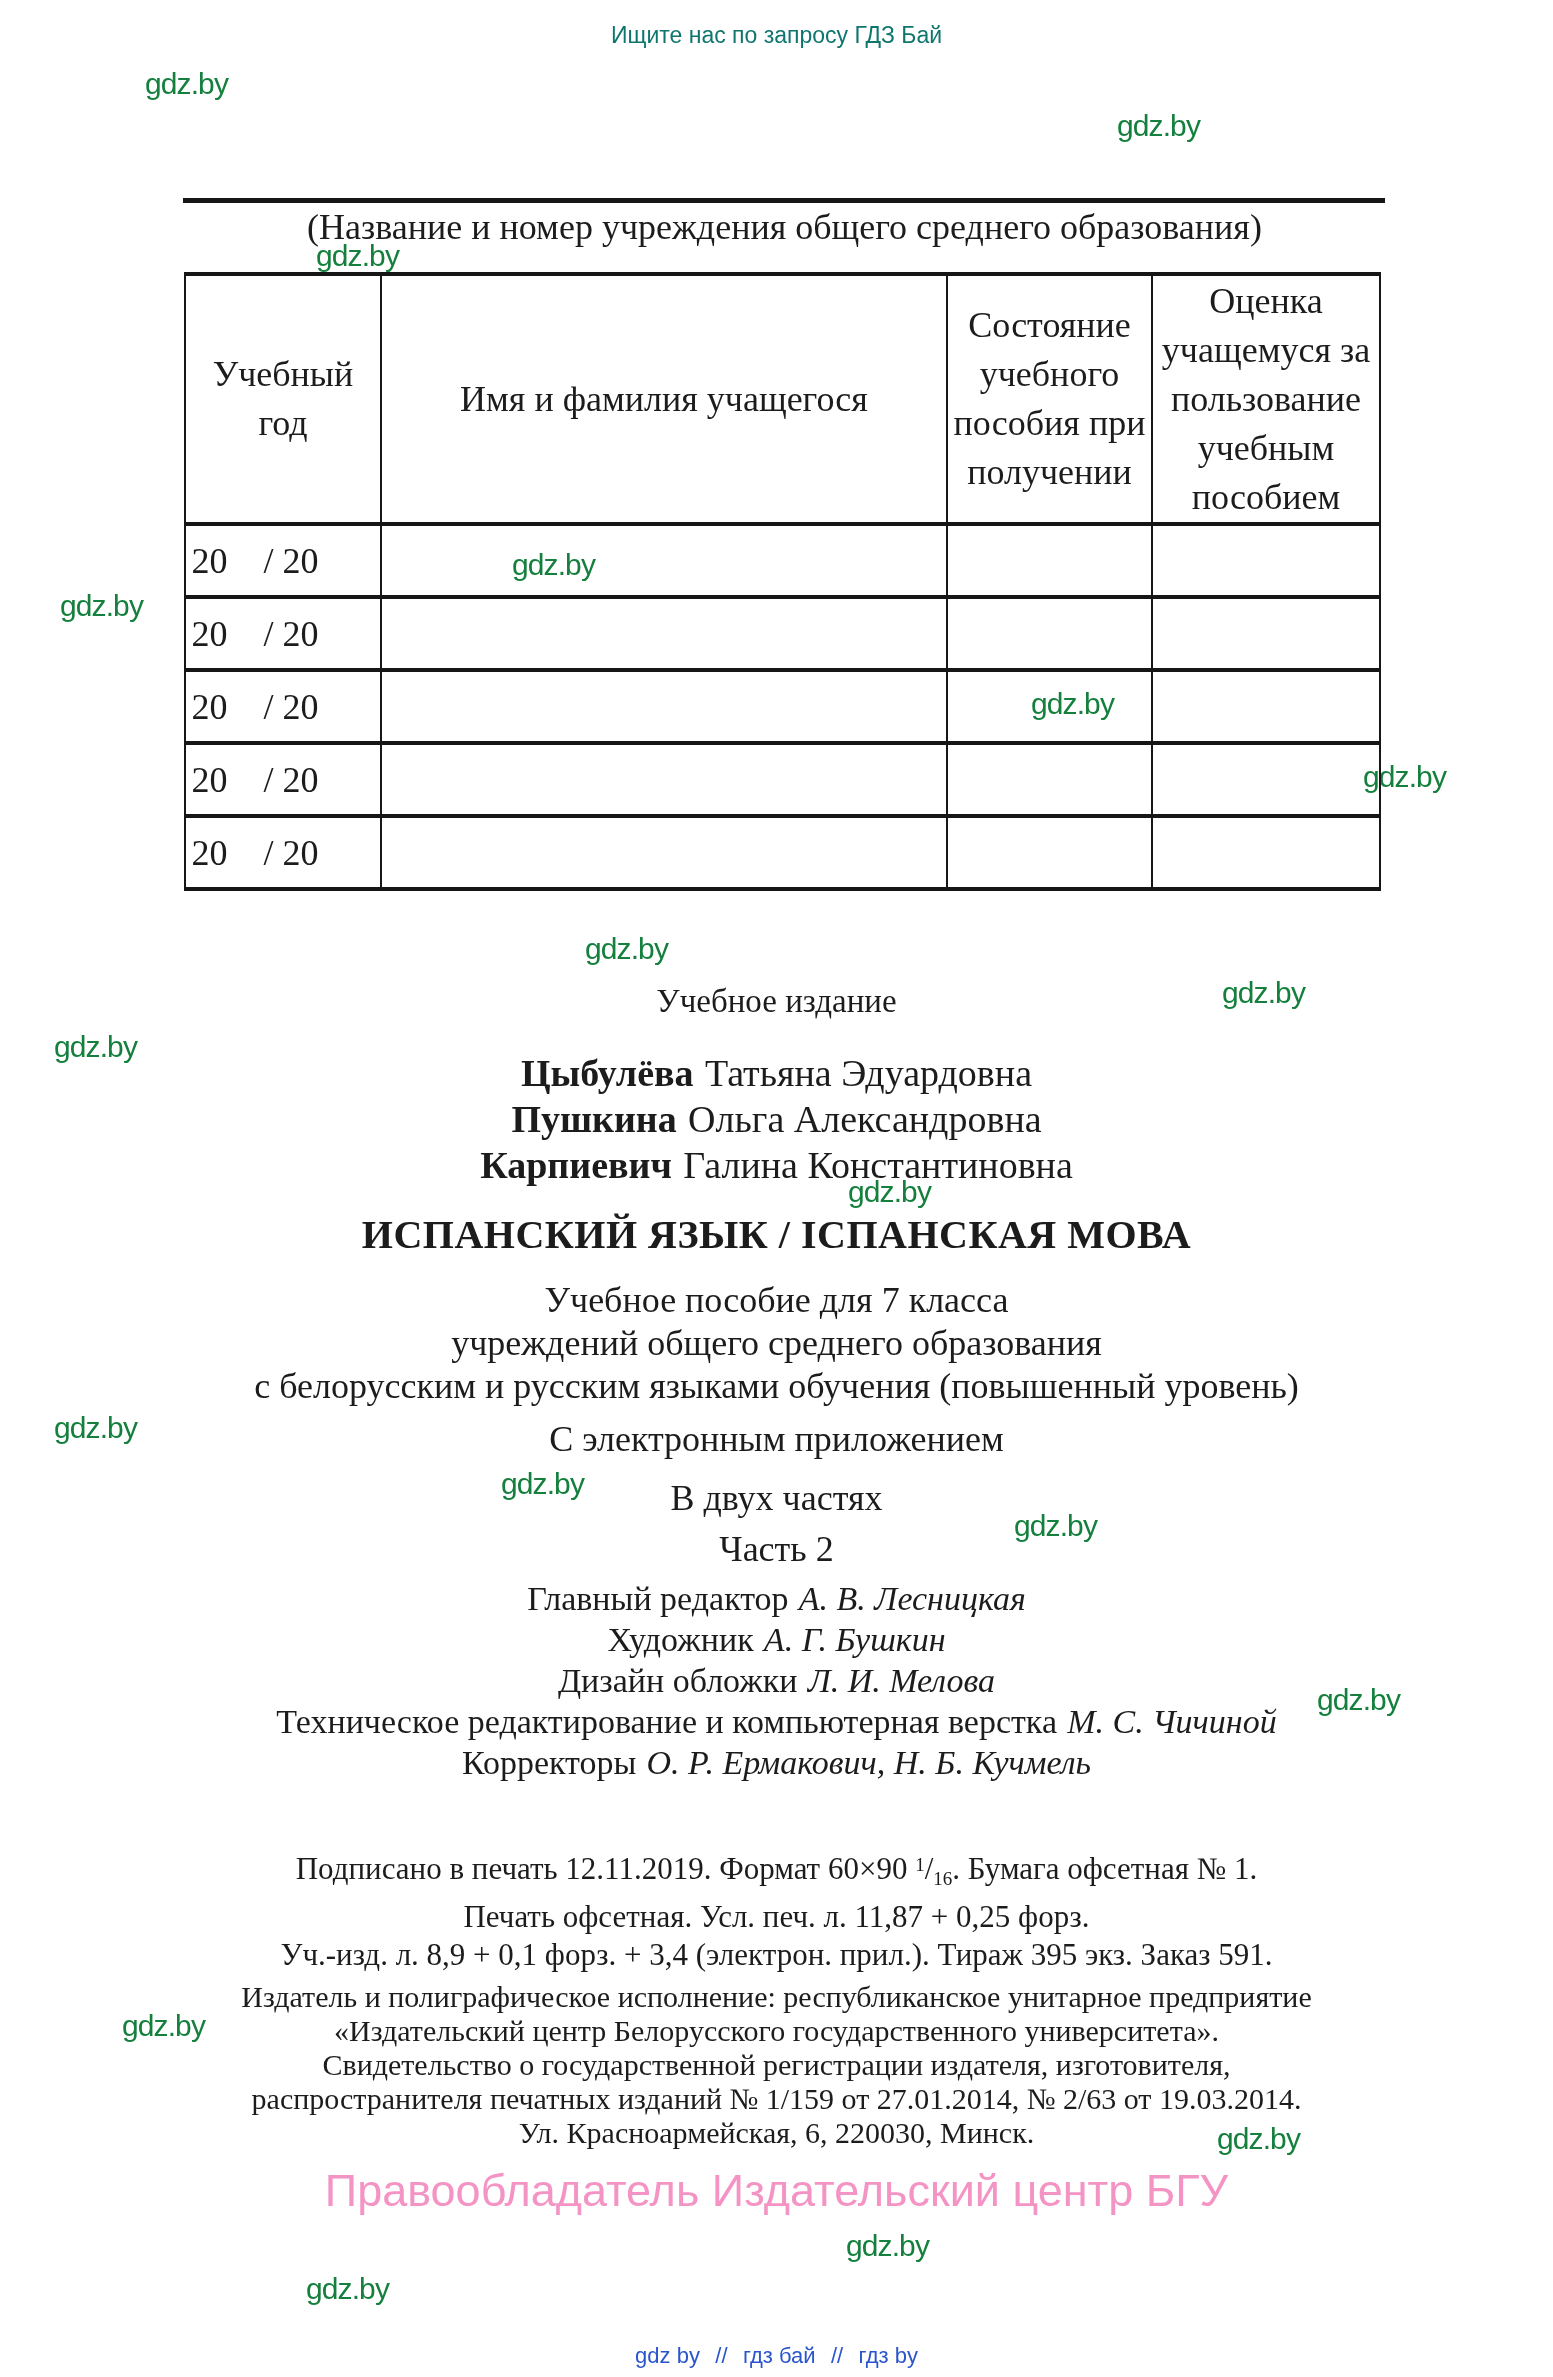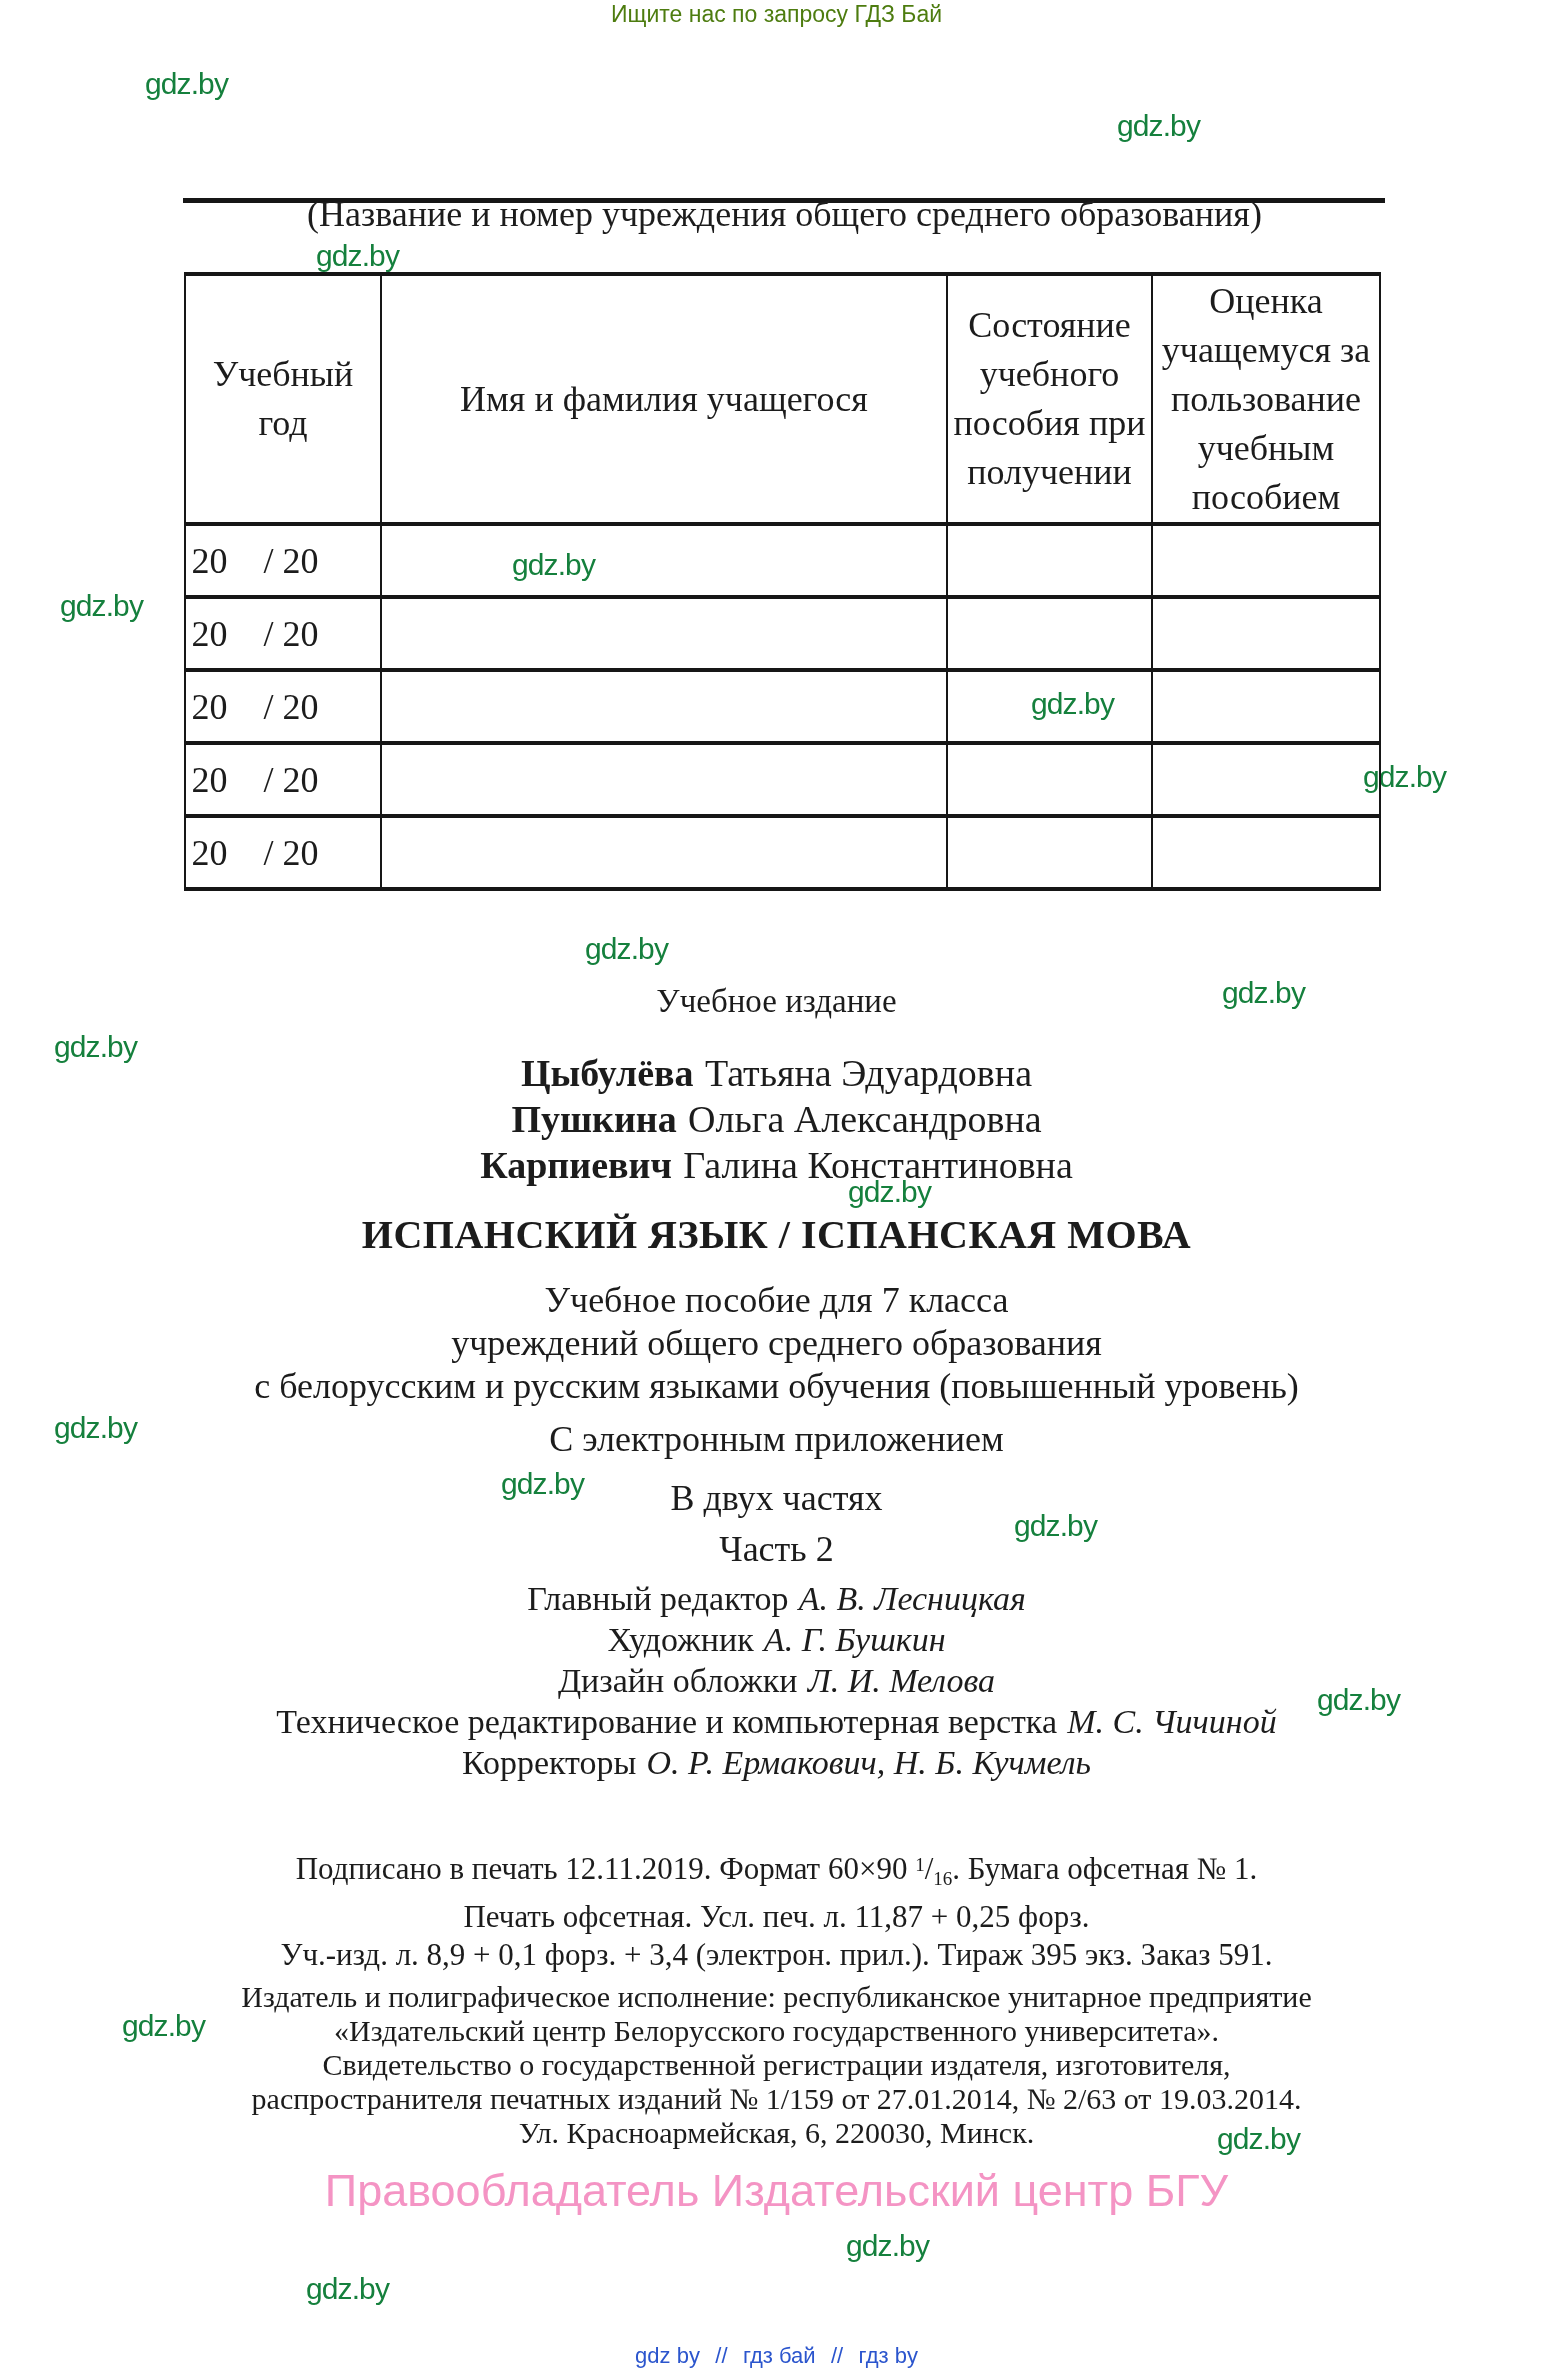--- a/index.html
+++ b/index.html
@@ -1,33 +1,33 @@
 <!DOCTYPE html>
 <html style="font-size:14.5px"><head>
 <meta charset="utf-8">
 <style>
   html,body{margin:0;padding:0;background:#9a9a9a;}
   .page{position:relative;width:1553px;height:2377px;background:#ffffff;overflow:hidden;
         font-family:"Liberation Serif","DejaVu Serif",serif;color:#1c1c1c;}
   .abs{position:absolute;left:0;right:0;text-align:center;}
 
-  .banner{top:1px;font:23px "Liberation Sans","DejaVu Sans",sans-serif;color:#4d7c0f;}
+  .banner{top:22px;font:23px "Liberation Sans","DejaVu Sans",sans-serif;color:#0f766e;}
 
   .wm{position:absolute;font:30px/1.1 "Liberation Sans","DejaVu Sans",sans-serif;
       color:#15803d;letter-spacing:-0.9px;white-space:nowrap;}
   .wm1{left:145px;top:67px}.wm2{left:1117px;top:109px}.wm3{left:316px;top:239px}
   .wm4{left:512px;top:548px}.wm5{left:60px;top:589px}.wm6{left:1031px;top:687px}
   .wm7{left:1363px;top:760px}.wm8{left:585px;top:932px}.wm9{left:1222px;top:976px}
   .wm10{left:54px;top:1030px}.wm11{left:848px;top:1175px}.wm12{left:54px;top:1411px}
   .wm13{left:501px;top:1467px}.wm14{left:1014px;top:1509px}.wm15{left:1317px;top:1683px}
   .wm16{left:122px;top:2009px}.wm17{left:1217px;top:2122px}.wm18{left:846px;top:2229px}
   .wm19{left:306px;top:2272px}
 
   .rule{position:absolute;left:183px;top:198px;width:1202px;height:4.5px;background:#161616;}
-  .caption{top:193px;font-size:36px;padding-left:16px;}
+  .caption{top:206px;font-size:36px;padding-left:16px;}
 
   table.usage{position:absolute;left:184px;top:272px;border-collapse:collapse;
               table-layout:fixed;width:1194px;}
   table.usage th,table.usage td{border:2.7px solid #161616;border-top-width:4.5px;border-bottom-width:4.5px;
               font-weight:normal;padding:0 5.4px;}
   table.usage th{height:246px;font-size:36px;line-height:49px;text-align:center;vertical-align:middle;}
   table.usage td{height:69px;vertical-align:middle;}
   td.year{font-size:36px;font-weight:bold;text-align:left;padding-left:22px;white-space:nowrap;}
   .c1{width:196px}.c2{width:566px}.c3{width:205px}.c4{width:228px}
 

